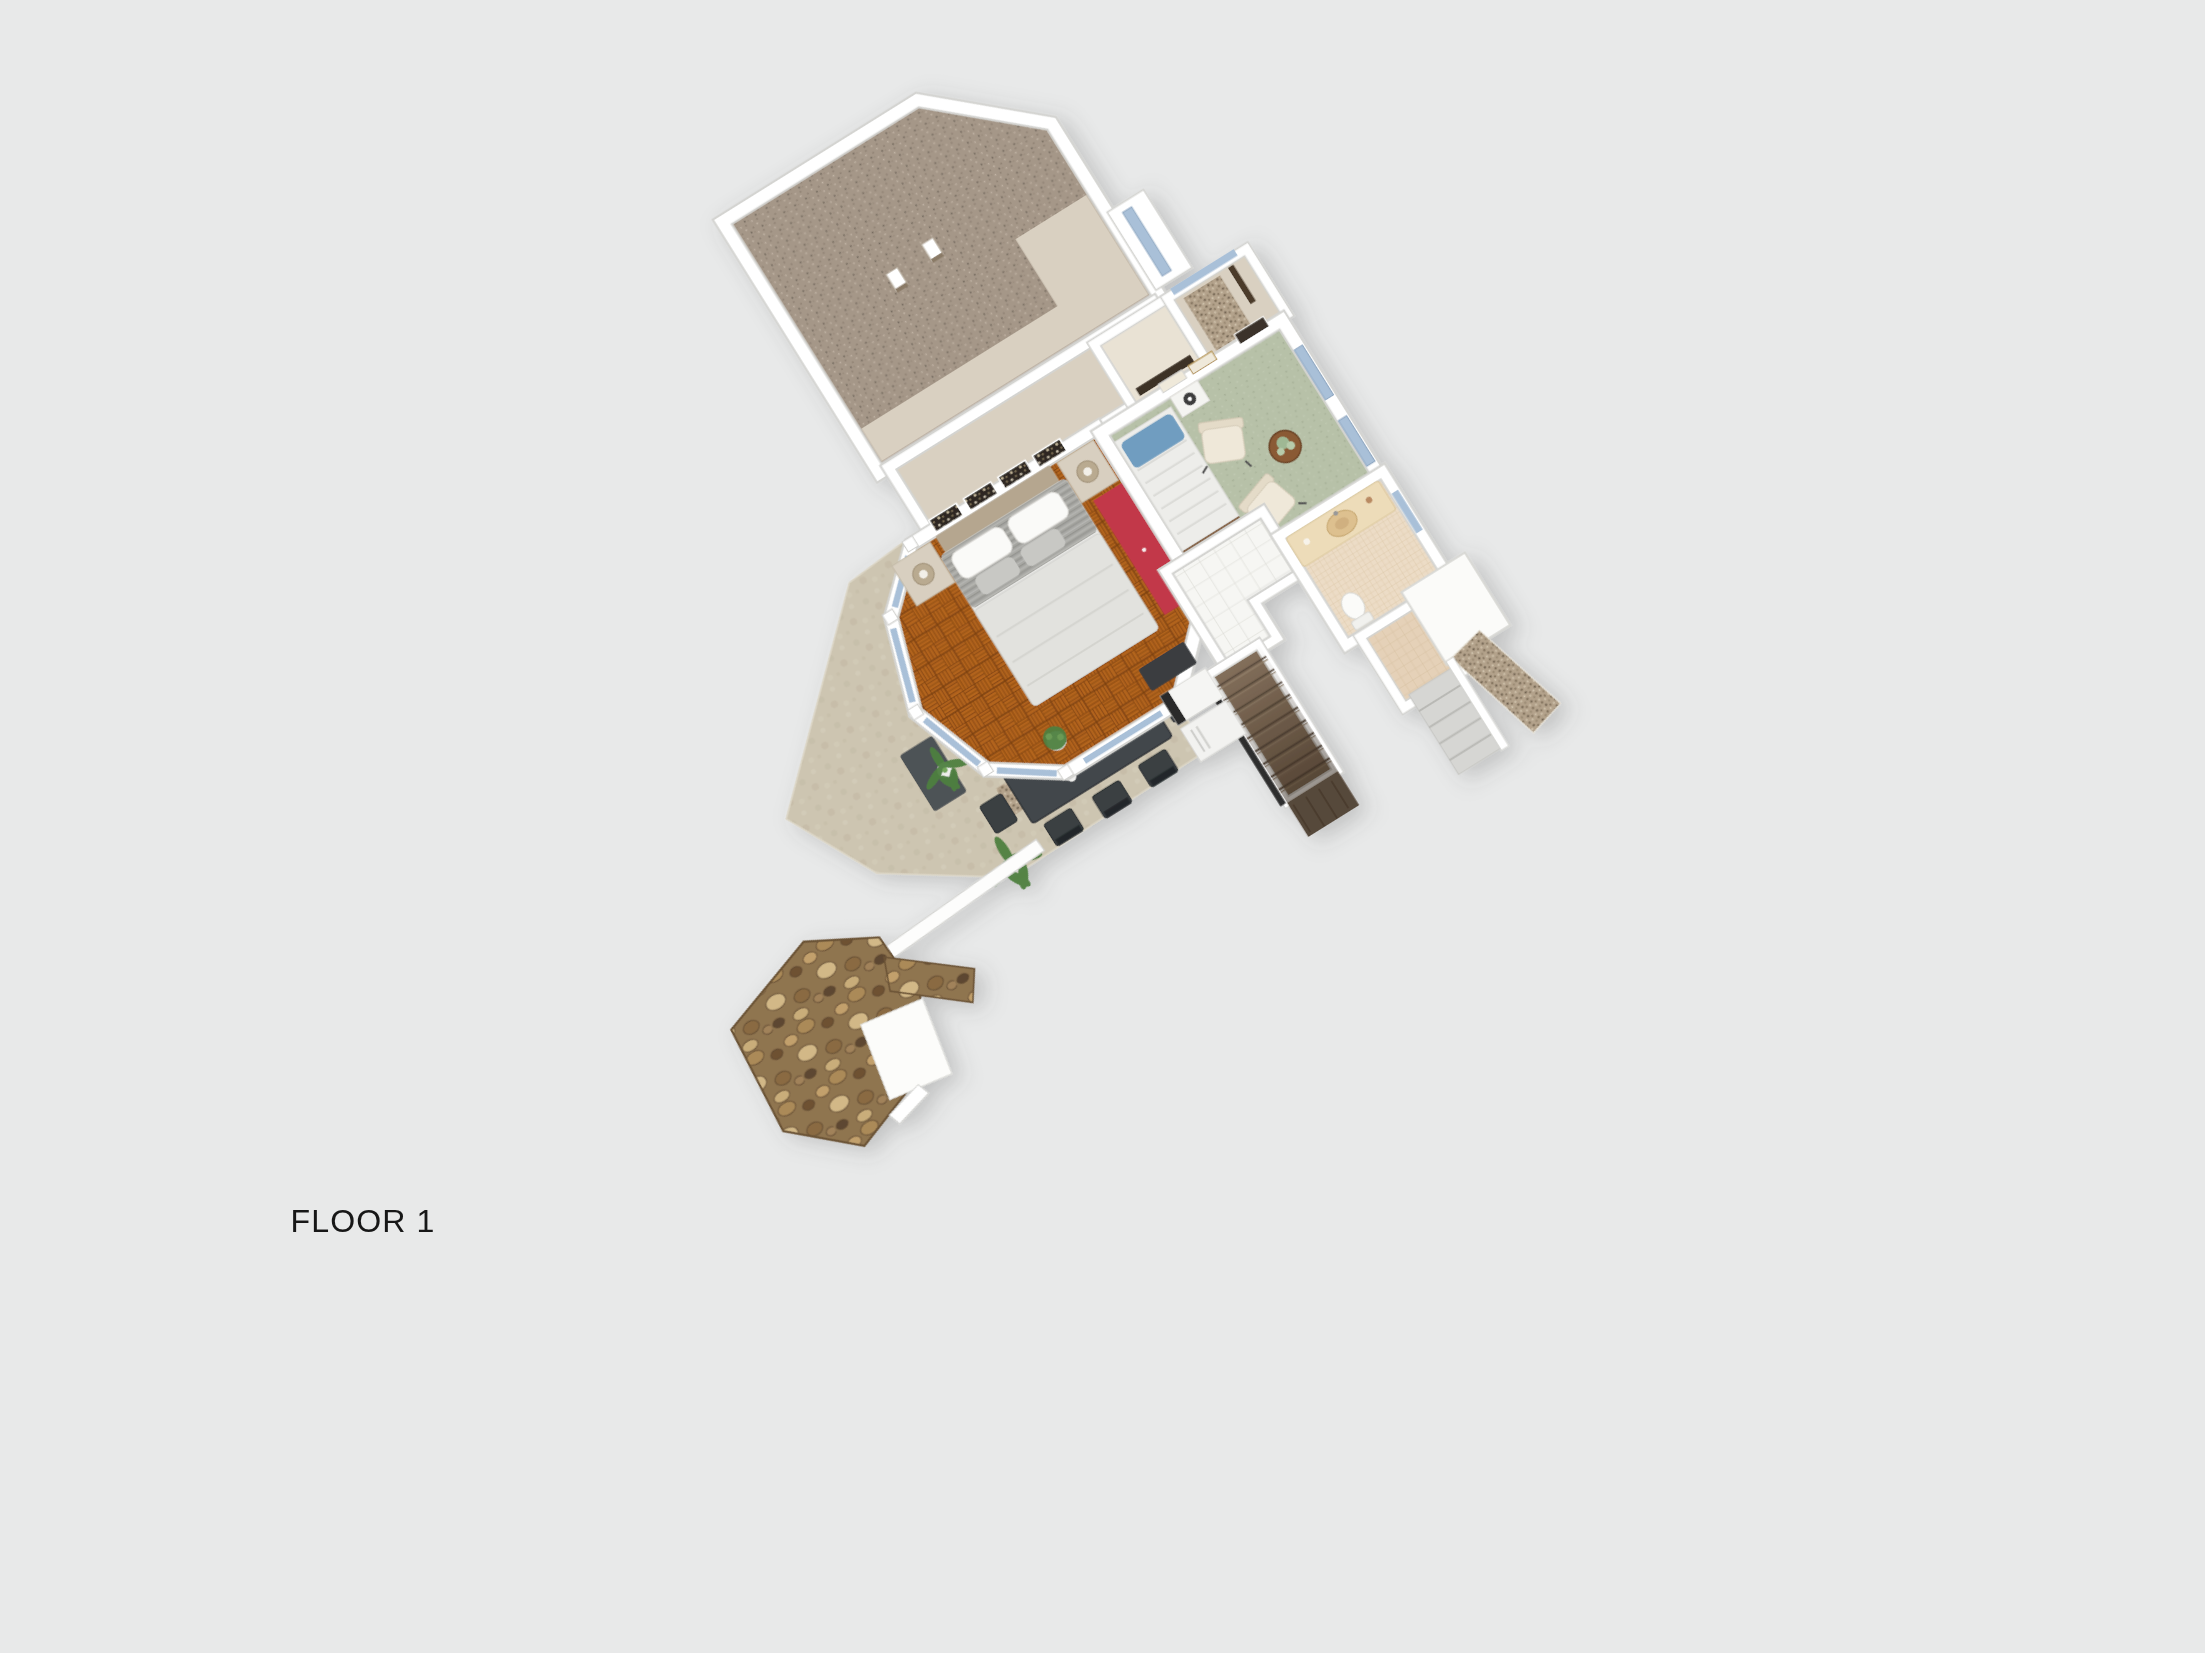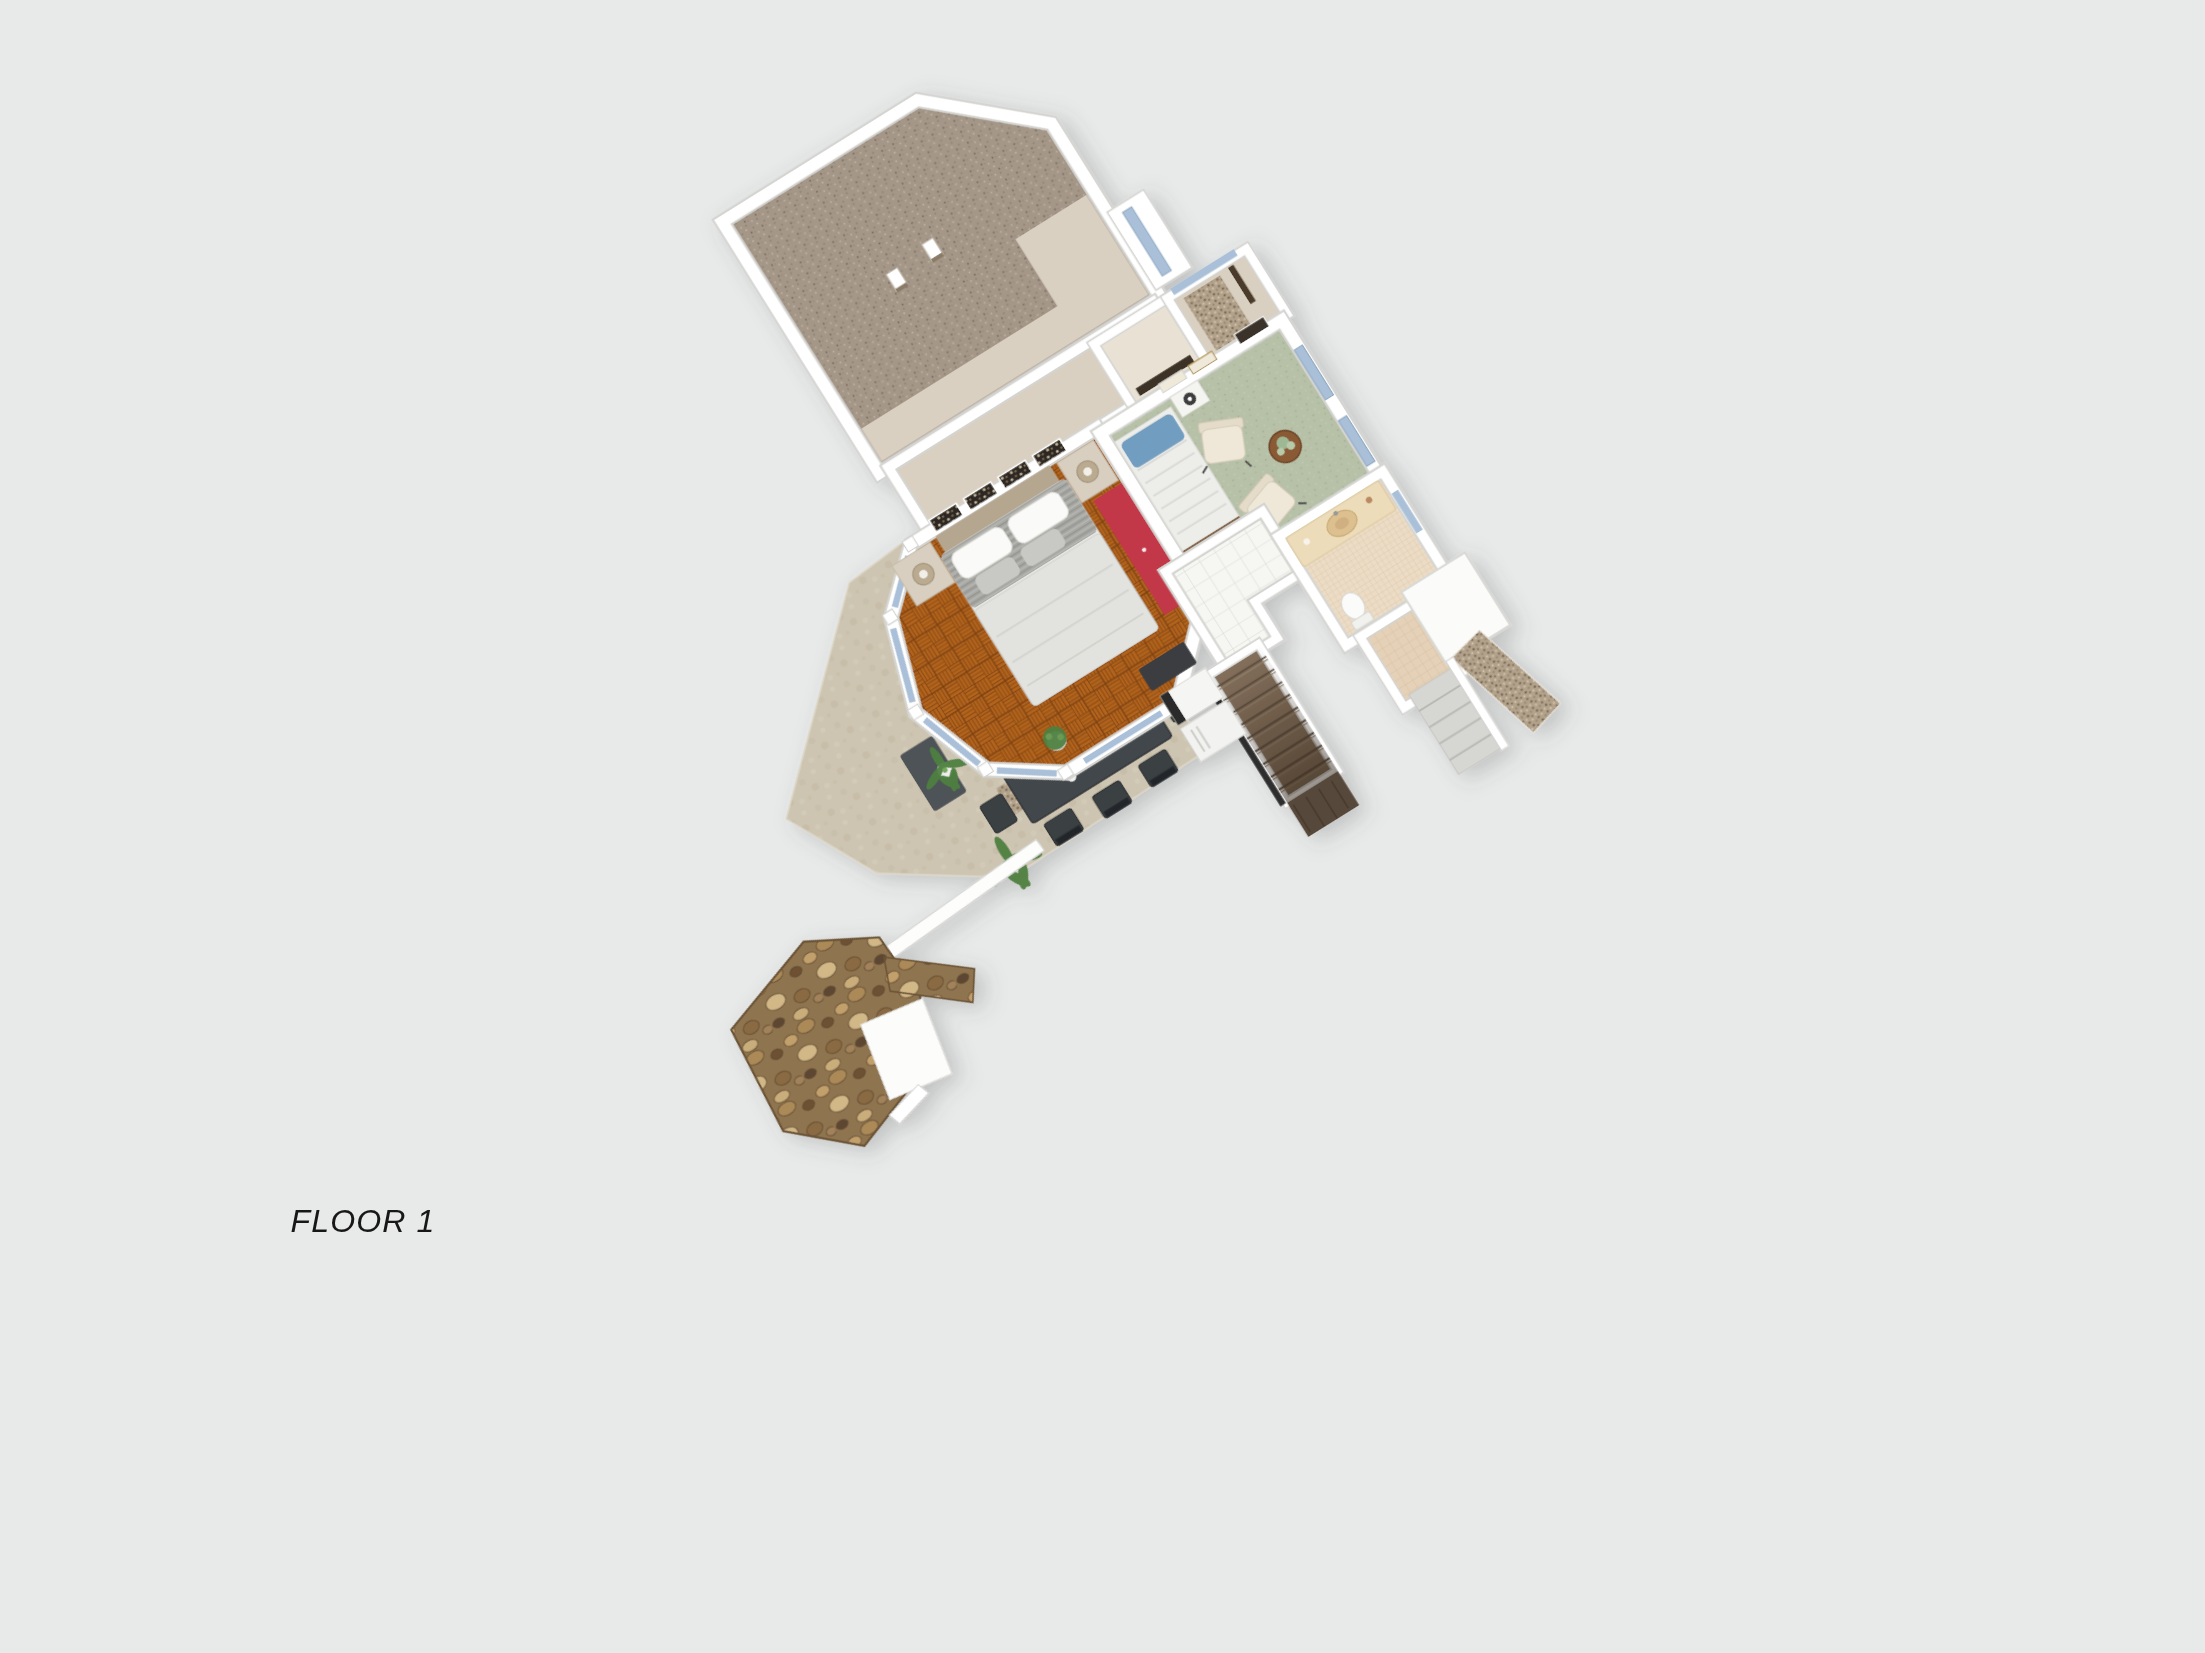--- a/index.html
+++ b/index.html
@@ -1,17 +1,17 @@
 <!DOCTYPE html>
 <html style="--background: #e8e9e9; --wall: #ffffff; --wall_edge: #d4d4d1; --carpet_taupe: #a59788; --tan_floor: #d9d0c1; --parquet: #b4651f; --parquet_dark: #8b4a12; --green_carpet: #b7c1a8; --tile_white: #f6f6f3; --mosaic_beige: #ecdcc6; --walkin_beige: #e5d1b8; --concrete: #cdc5b1; --gravel: #b3a28b; --stone_base: #8f744f; --stair_wood: #84705c; --dark_wood: #57493a; --glass_blue: #a9c0d8; --wardrobe_red: #c23748; --pillow_blue: #6f9dc0; --table_charcoal: #42474b; --chair_cream: #efe8d9; --plant_green: #4e8040; --label_color: #171717;font-size:8.8px"><head>
 <meta charset="utf-8">
 <style>
   html,body{margin:0;padding:0;background:#e8e9e9;}
   .screen{position:relative;width:2205px;height:1258px;background:var(--background,#e8e9e9);overflow:hidden;
-          font-family:"Liberation Sans", sans-serif;font-style:italic;}
+          font-family:"Liberation Sans", sans-serif;}
   svg{display:block;width:100%;height:100%;}
   .floor-label{font-family:"Liberation Sans", sans-serif;font-size:30px;letter-spacing:1px;fill:var(--label_color,#171717);}
 </style>
 </head>
 <body>
 
 <main class="screen">
 <svg viewBox="0 0 1568 1176" preserveAspectRatio="xMidYMid meet">
   <defs>
     <filter id="soft" x="-20%" y="-20%" width="150%" height="150%">

